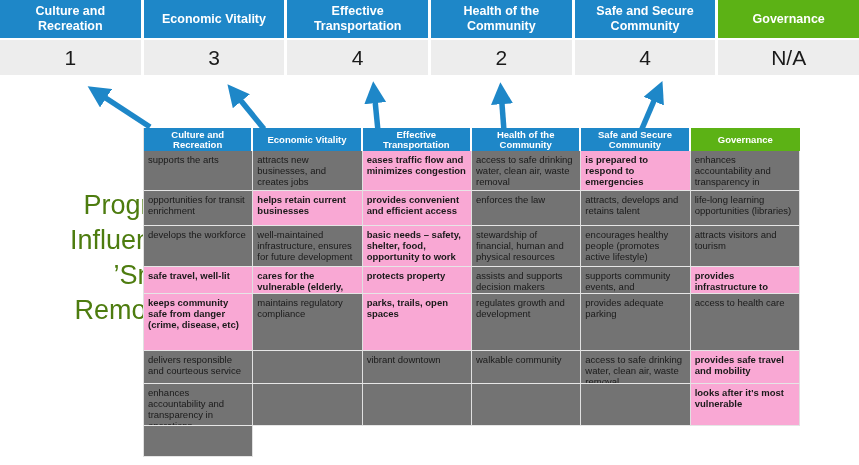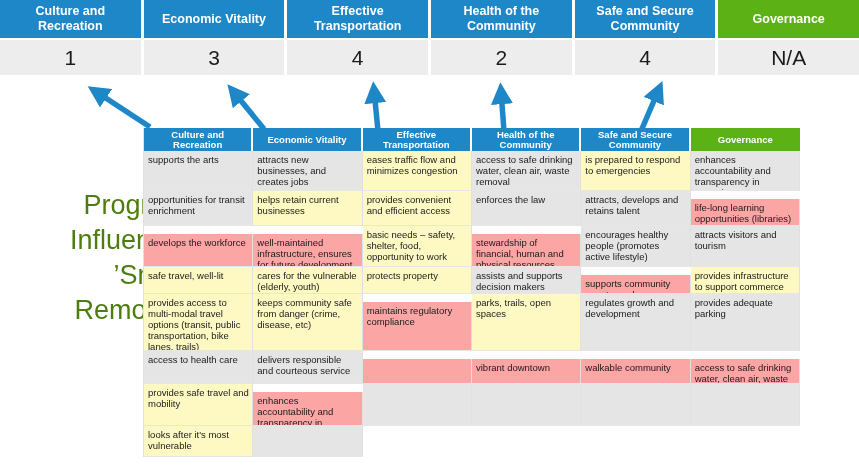--- a/index.html
+++ b/index.html
@@ -25,25 +25,25 @@
 
   
   .matrix{position:absolute;left:143px;top:128px;width:657px;
           display:grid;grid-template-columns:repeat(6,1fr);
           grid-template-rows:23px 40px 35px 41px 27px 57px 33px 42px 31px;
           border-left:1px solid #e0e0e0;box-sizing:border-box;}
   .mx-hdr{background:#1E87C8;color:#fff;font-weight:bold;font-size:9.5px;line-height:10px;
           display:flex;align-items:center;justify-content:center;text-align:center;
           padding:0 2px;box-sizing:border-box;border-right:2px solid #fff;}
   .mx-hdr.green{background:#5CB215;border-right:none;}
-  .mx-cell{background:#e5e5e5;font-size:9.5px;line-height:11px;padding:3px 3px 2px 4px;
+  .mx-cell{background:#737373;font-size:9.5px;line-height:11px;padding:3px 3px 2px 4px;
            box-sizing:border-box;border-right:1px solid #e0e0e0;border-bottom:1px solid #e6e6e6;
            overflow:hidden;color:#1a1a1a;}
-  .mx-cell.gray{background:#fca5a5;margin-top:8px;}
-  .mx-cell.hl{background:#fef9c3;}
+  .mx-cell.gray{background:#737373;}
+  .mx-cell.hl{background:#f9a8d4;font-weight:bold;}
 </style>
 </head>
 <body>
 
 <div class="summary">
     <div class="sum-hdr" style="grid-column: 1;">Culture and Recreation</div>
     <div class="sum-hdr" style="grid-column: 2;">Economic Vitality</div>
     <div class="sum-hdr" style="grid-column: 3;">Effective Transportation</div>
     <div class="sum-hdr" style="grid-column: 4;">Health of the Community</div>
     <div class="sum-hdr" style="grid-column: 5;">Safe and Secure Community</div>
@@ -100,21 +100,20 @@
     <div class="mx-cell hl">basic needs – safety, shelter, food, opportunity to work</div>
     <div class="mx-cell gray">stewardship of financial, human and physical resources</div>
     <div class="mx-cell">encourages healthy people (promotes active lifestyle)</div>
     <div class="mx-cell">attracts visitors and tourism</div>
     <div class="mx-cell hl">safe travel, well-lit</div>
     <div class="mx-cell hl">cares for the vulnerable (elderly, youth)</div>
     <div class="mx-cell hl">protects property</div>
     <div class="mx-cell">assists and supports decision makers</div>
     <div class="mx-cell gray">supports community events, and entertainment options</div>
     <div class="mx-cell hl">provides infrastructure to support commerce (transportation, utilities, internet/communications, smart cities, etc)</div>
-    <div class="mx-cell hl">provides access to multi-modal travel options (transit, public transportation, bike lanes, trails)</div>
     <div class="mx-cell hl">keeps community safe from danger (crime, disease, etc)</div>
     <div class="mx-cell gray">maintains regulatory compliance</div>
     <div class="mx-cell hl">parks, trails, open spaces</div>
     <div class="mx-cell">regulates growth and development</div>
     <div class="mx-cell">provides adequate parking</div>
     <div class="mx-cell">access to health care</div>
     <div class="mx-cell">delivers responsible and courteous service</div>
     <div class="mx-cell gray"></div>
     <div class="mx-cell gray">vibrant downtown</div>
     <div class="mx-cell gray">walkable community</div>

